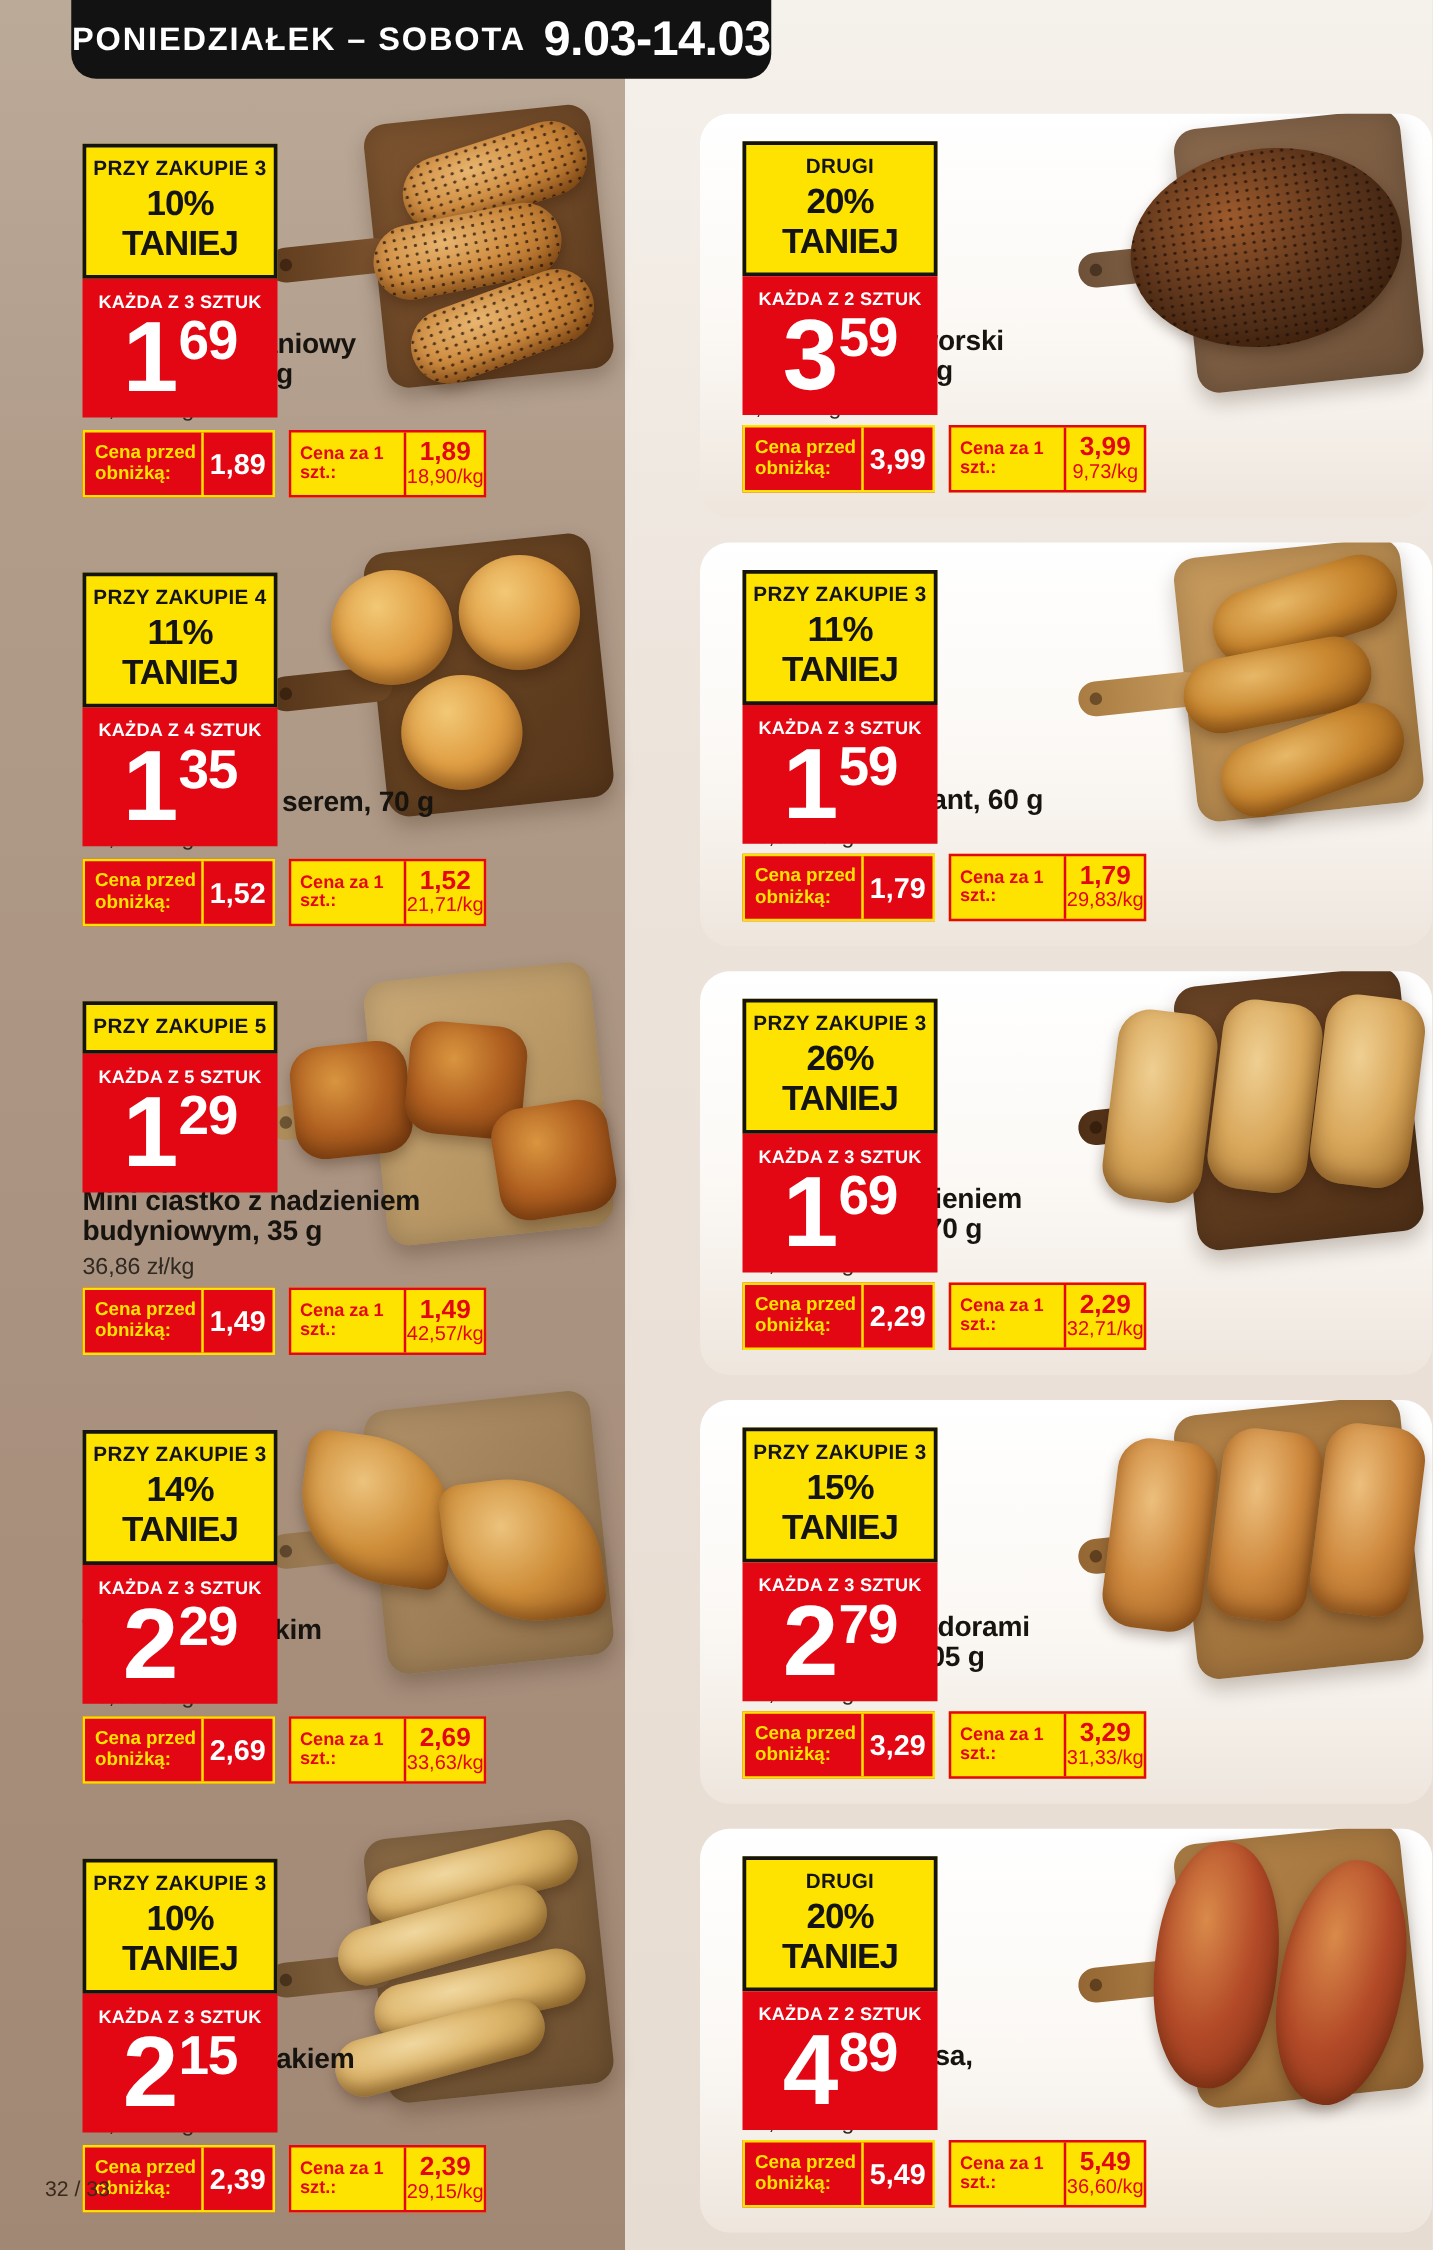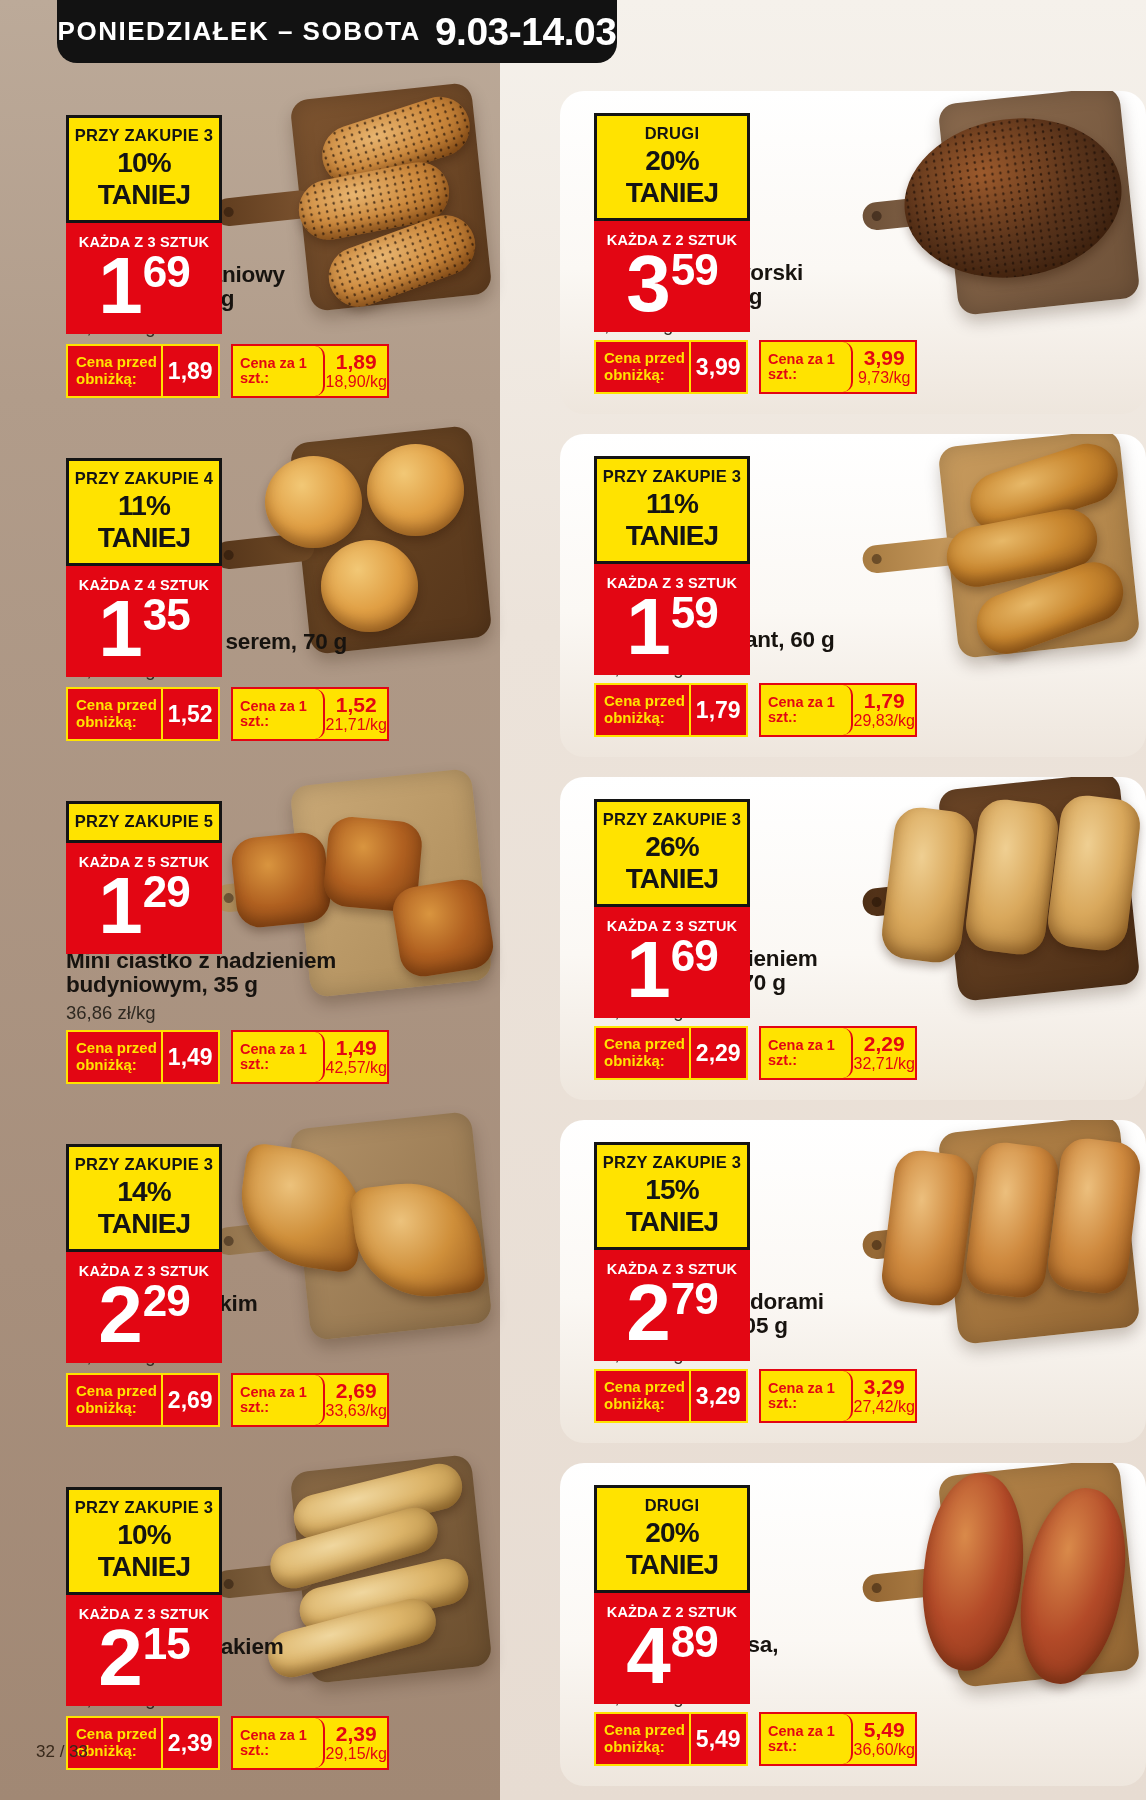--- a/index.html
+++ b/index.html
@@ -112,21 +112,21 @@
   .cell.right .pricerow { bottom:20px; }
   .oldbox { width:154px; height:54px; background:#e30613; border:2.5px solid #ffe300; display:flex; box-sizing:border-box; }
   .oldlabel {
     width:63%; box-sizing:border-box; color:#ffe300; font-weight:700; font-size:15px; line-height:1.12;
     padding-left:8px; display:flex; align-items:center; border-right:2.5px solid #ffe300;
   }
   .oldval { width:37%; color:#fff; font-weight:700; font-size:23px; display:flex; align-items:center; justify-content:center; }
   .unitbox { width:158px; height:54px; background:#ffe300; border:2.5px solid #e30613; display:flex; box-sizing:border-box; }
   .unitlabel {
     width:60%; box-sizing:border-box; color:#e30613; font-weight:700; font-size:14.5px; line-height:1.05;
-    padding-left:7px; display:flex; align-items:center; border-right:2.5px solid #e30613;border-radius:10px;
+    padding-left:7px; display:flex; align-items:center; border-right:2.5px solid #e30613;
   }
   .unitvals { width:40%; display:flex; flex-direction:column; align-items:center; justify-content:center; color:#e30613; }
   .unitval { font-weight:800; font-size:21px; line-height:1.05; }
   .unitkg  { font-weight:400; font-size:16px; line-height:1.1; }
   
   .page-number { position:absolute; left:36px; top:1742px; font-size:17px; font-weight:400; color:#38291b; z-index:4; }
 </style>
 </head>
 <body>
 
@@ -457,21 +457,21 @@
     </div>
     <div class="pricerow">
       <div class="oldbox">
         <div class="oldlabel">Cena przed obniżką:</div>
         <div class="oldval">3,29</div>
       </div>
       <div class="unitbox">
         <div class="unitlabel">Cena za 1 szt.:</div>
         <div class="unitvals">
           <div class="unitval">3,29</div>
-          <div class="unitkg">27,42/kg</div>
+          <div class="unitkg">31,33/kg</div>
         </div>
       </div>
     </div>
   </div>
       <div class="cell left">
     <div class="photo" style="--board1: #8a6a46; --board2: #6b4e2e;">
       <div class="board">
         <div class="handle"></div>
       </div>
       <div class="breads shape-roll">

